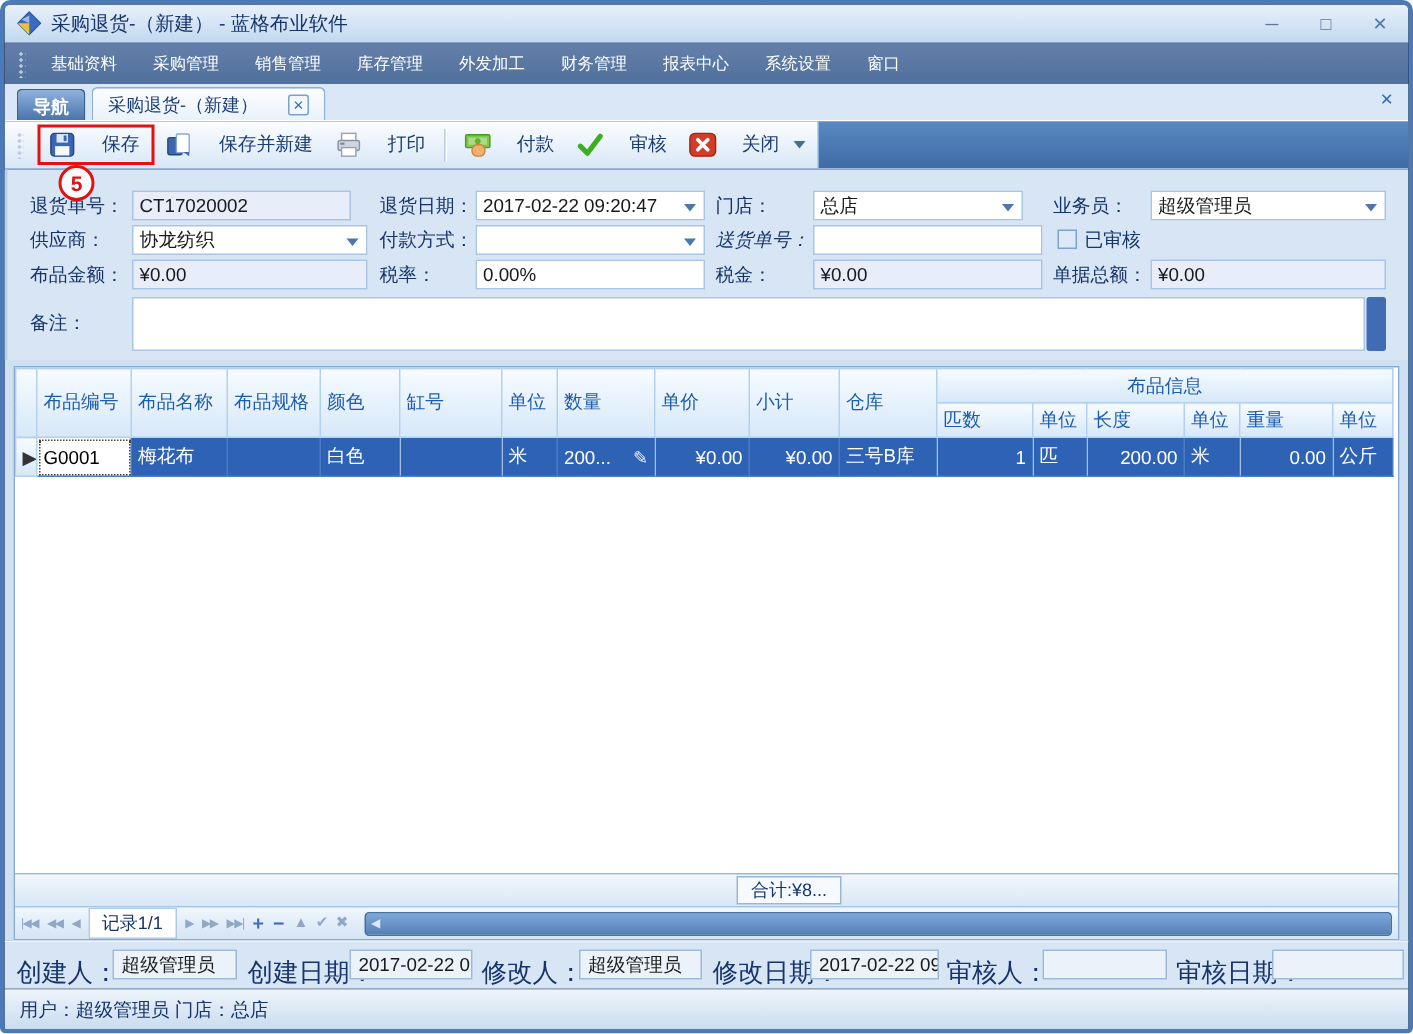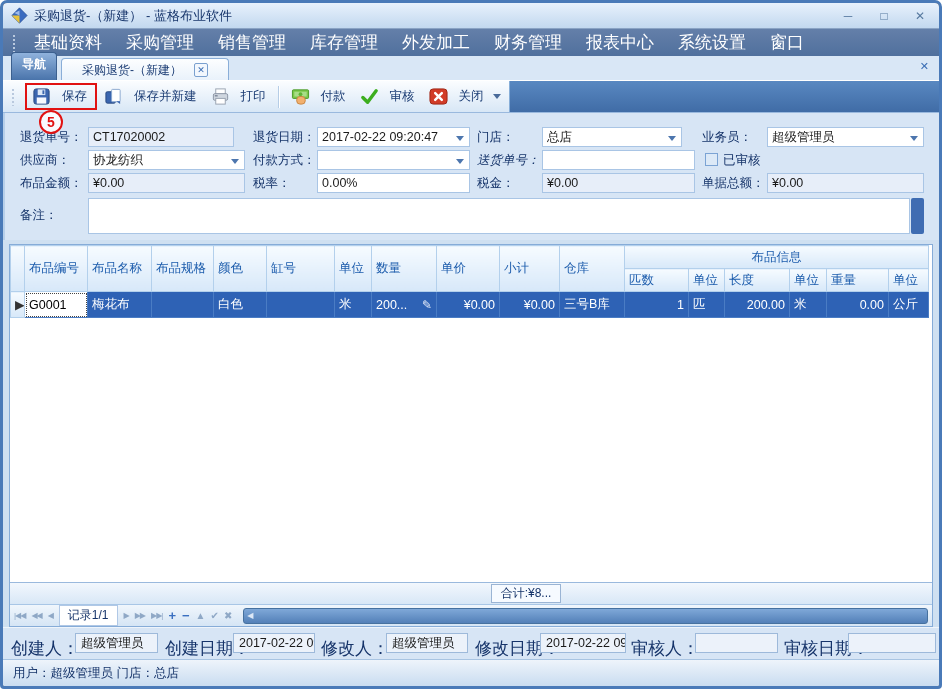--- a/index.html
+++ b/index.html
@@ -16,39 +16,39 @@
   .title-text { font-size:13px; color:#17356b; }
   .win-controls { margin-left:auto; display:flex; gap:14px; }
   .win-btn { width:22px; text-align:center; color:#57799f; font-weight:bold; font-size:12px; cursor:default; }
 
   
   .menubar { height:28px; flex:0 0 28px; background:linear-gradient(#647fa9,#50709d);
              display:flex; align-items:center; padding-left:4px; border-top:1px solid #8aa3c4; }
   .grip { width:5px; height:18px; margin:0 5px;
           background-image:radial-gradient(circle, #b9c9de 1px, transparent 1.2px);
           background-size:4px 4px; }
-  .menu-item { color:#ffffff; padding:5px 12px; font-size:17px; cursor:default;font-family:Liberation Mono, monospace; }
+  .menu-item { color:#ffffff; padding:5px 12px; font-size:11px; cursor:default;font-family:Liberation Mono, monospace; }
 
   
   .tabstrip { height:24px; flex:0 0 24px; background:#d9e7f6; display:flex; align-items:flex-end; padding-left:8px; position:relative; }
   .nav-tab { background:linear-gradient(#8fb2dc,#4a74ab); color:#fff; font-weight:bold;
              border:1px solid #3c608f; border-bottom:none; border-radius:4px 4px 0 0;
-             padding:3px 10px 2px; height:28px;text-align:right; }
+             padding:3px 10px 2px; height:21px;text-align:right; }
   .doc-tab { background:linear-gradient(#fdfeff,#e9f2fb); color:#1b3c74; border:1px solid #8aaed8; border-bottom:none;
-             border-radius:4px 4px 0 0; padding:3px 20px 2px; height:22px; margin-left:4px;
-             display:flex; align-items:center; gap:12px; }
+             border-radius:4px 4px 0 0; padding:3px 10px 2px; height:22px; margin-left:4px;
+             display:flex; align-items:center; gap:20px; }
   .tab-close-box { width:14px; height:14px; border:1px solid #7aa0cf; border-radius:2px; background:#f2f7fd;
                    color:#3a6db4; font-size:9px; font-weight:bold; line-height:12px; text-align:center; }
   .strip-close { position:absolute; right:10px; top:4px; color:#3a6db4; font-weight:bold; font-size:11px; }
 
   
   .toolbar { height:33px; flex:0 0 33px; background:linear-gradient(#fbfdff,#d8e7f6);
              border-top:1px solid #ffffff; border-bottom:1px solid #9ab9de;
              display:flex; align-items:center; padding-left:3px; position:relative; }
-  .tool-btn { display:flex; align-items:center; gap:11px; padding:3px 7px; font-size:12.5px; color:#1b3c74; cursor:default; }
+  .tool-btn { display:flex; align-items:center; gap:17px; padding:3px 7px; font-size:12.5px; color:#1b3c74; cursor:default; }
   .tool-btn svg { width:19px; height:19px; }
   .btn-save { border:2px solid #e11212; padding:2px 8px 2px 5px; margin-left:4px; }
   .tool-sep { width:1px; height:22px; background:#b6cde6; margin:0 5px; box-shadow:1px 0 0 #fff; }
   .tool-caret { width:0; height:0; border-left:4px solid transparent; border-right:4px solid transparent;
                 border-top:5px solid #4a6b9a; margin:0 8px 0 2px; }
   .toolbar-fill { flex:1; align-self:stretch; background:linear-gradient(#5988c1,#406ca6);
                   border-left:1px solid #87aed8; }
   .annotation-circle { position:absolute; left:36px; top:107px; width:24px; height:24px; border:2px solid #e11212;
                        border-radius:50%; background:rgba(255,255,255,.85); color:#e11212; font-weight:bold;
                        font-size:14px; text-align:center; line-height:20px; z-index:20; }

